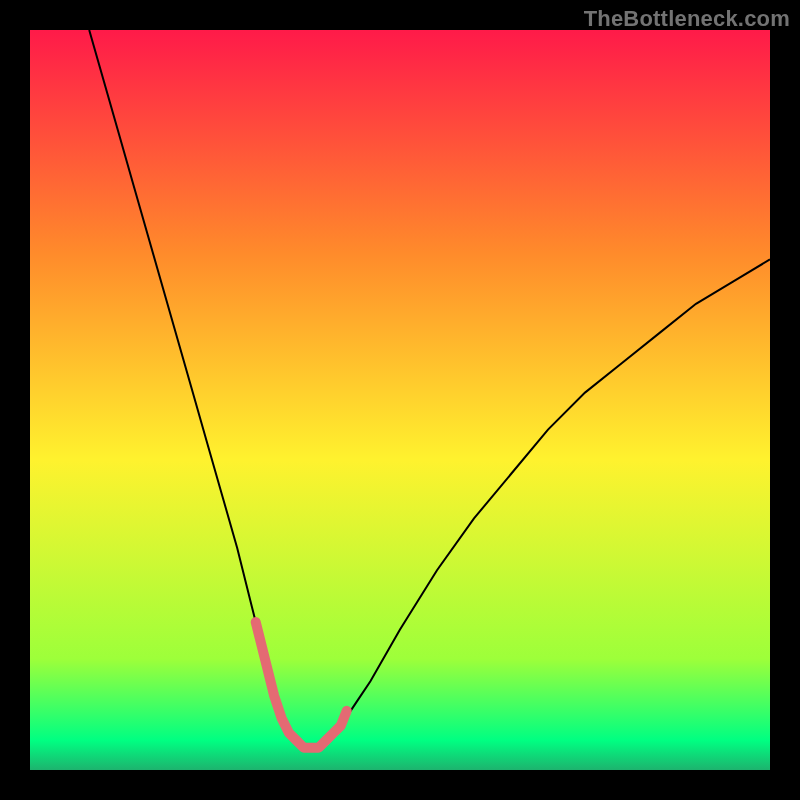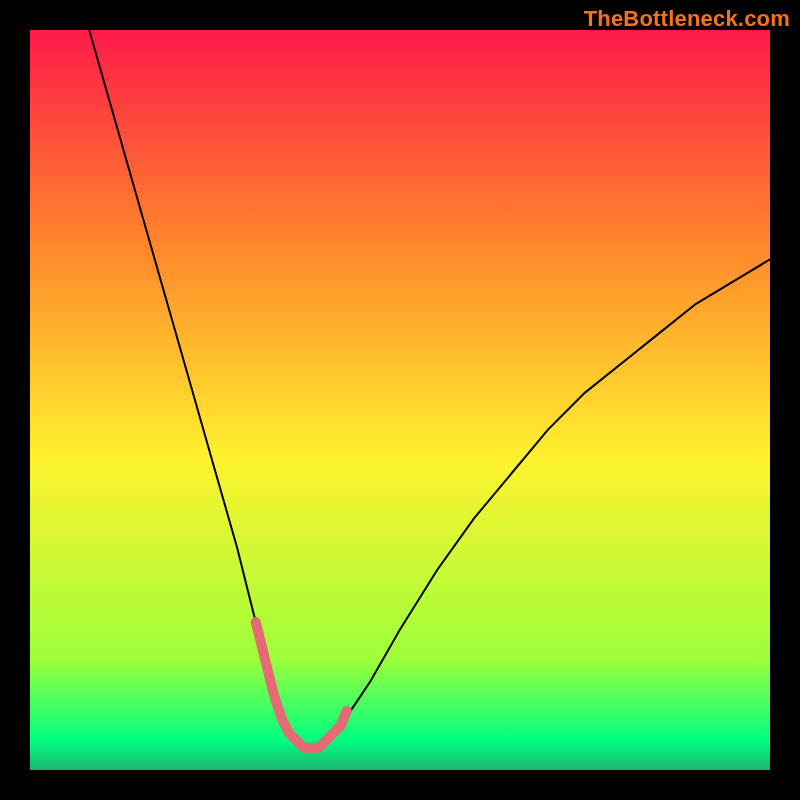--- a/index.html
+++ b/index.html
@@ -22,21 +22,21 @@
     left: 30px;
     top: 30px;
     width: 740px;
     height: 740px;
     overflow: hidden;
   }
   .watermark {
     position: absolute;
     top: 6px;
     right: 10px;
-    color: #f97316;
+    color: #737373;
     font-size: 22px;
     font-weight: 600;
     letter-spacing: 0.2px;
   }
 </style>
 </head>
 <body>
 
 <div class="frame">
   <div class="plot">

